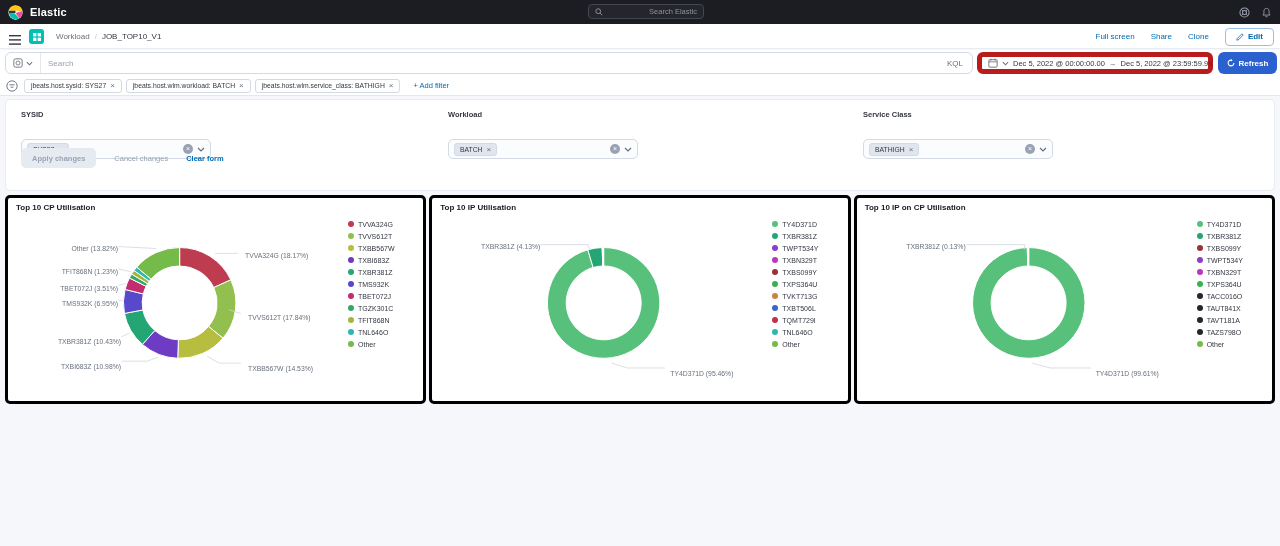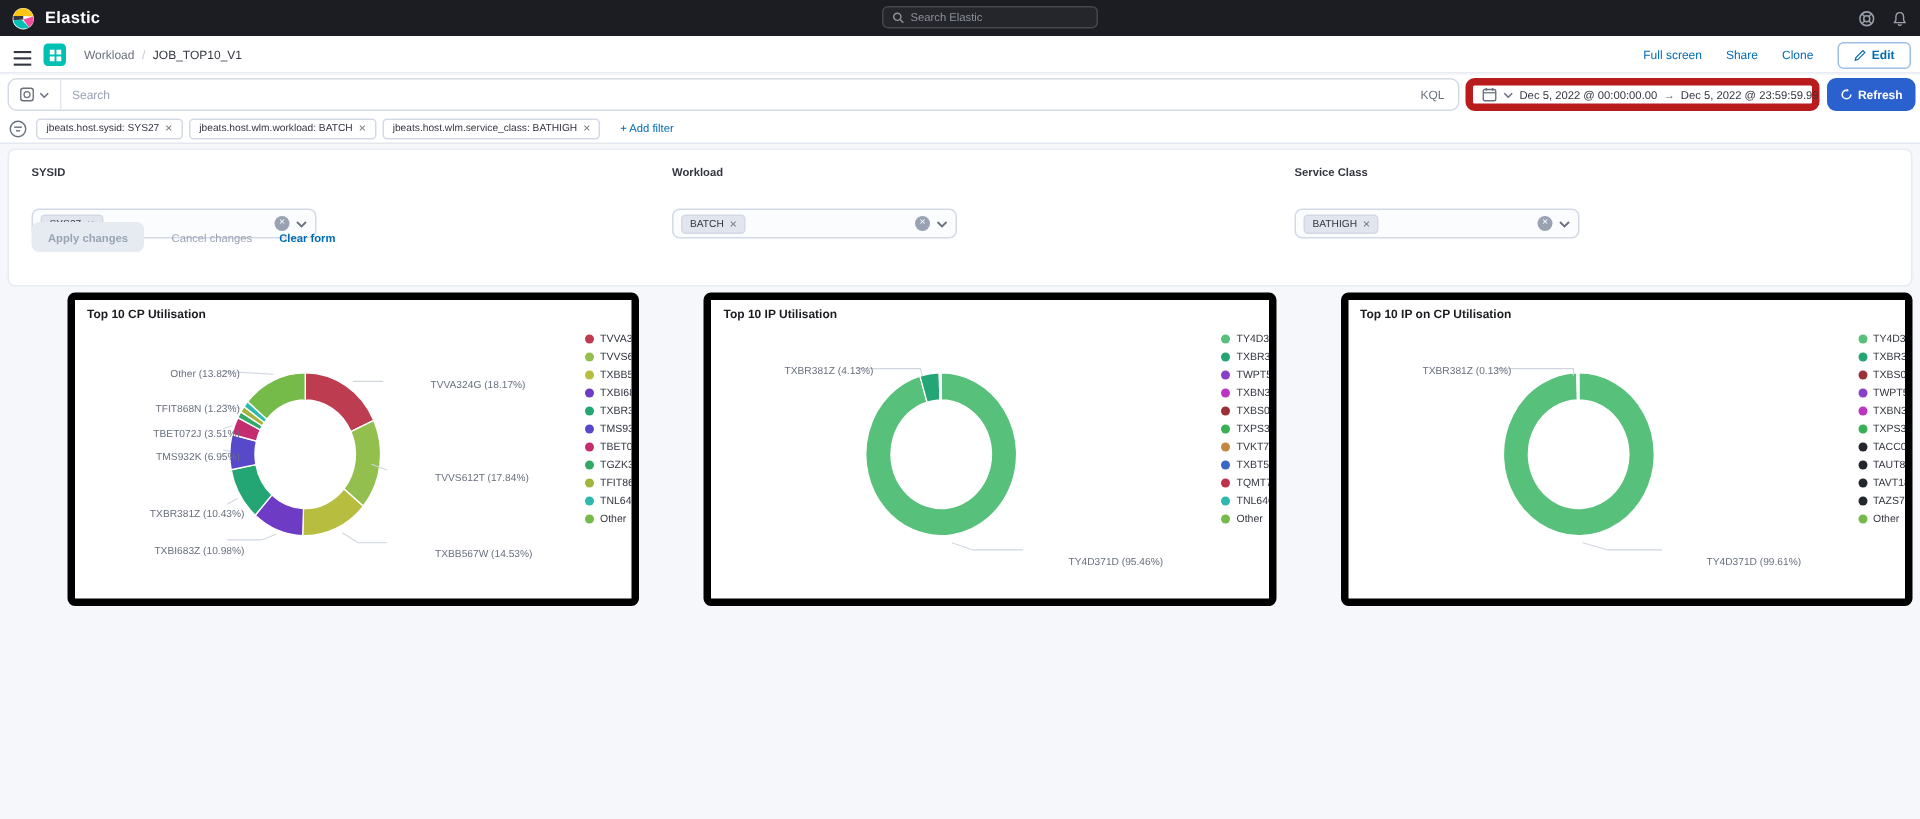--- a/index.html
+++ b/index.html
@@ -5,23 +5,23 @@
   * { box-sizing: border-box; }
   html,body { margin:0; padding:0; }
   body {
     width:1280px; height:546px; position:relative; overflow:hidden;
     background:#f6f7fb; font-family:"Liberation Sans", sans-serif; color:#343741;
   }
   
   .topbar { position:absolute; top:0; left:0; right:0; height:24px; background:var(--header-bg,#1c1d23); }
   .brand { position:absolute; left:8px; top:0; height:24px; display:flex; align-items:center; gap:7px;text-align:right; }
   .brand-text { color:#fff; font-size:11px; font-weight:600; letter-spacing:.2px; }
-  .global-search { position:absolute; left:588px; top:4px; width:144px; height:15px;
+  .global-search { position:absolute; left:588px; top:4px; width:116px; height:15px;
     border:1px solid #45474f; border-radius:4px; background:#25262c; display:flex; align-items:center;
-    gap:4px; padding:0 6px; color:#8d929c; font-size:7.5px; }
+    gap:4px; padding:0 6px; color:#8d929c; font-size:7.5px;justify-content:space-between; }
   .top-icons { position:absolute; right:8px; top:0; height:24px; display:flex; align-items:center; gap:11px; }
   
   .chrome-bar { position:absolute; top:24px; left:0; right:0; height:25px; background:#fff;
     border-bottom:1px solid #e9edf3; }
   .hamburger { position:absolute; left:9px; top:7px; }
   .app-icon { position:absolute; left:29px; top:5px; width:15px; height:15px; border-radius:3px;
     background:var(--dashboard-icon,#00bfb3); display:flex; align-items:center; justify-content:center; }
   .breadcrumb { position:absolute; left:56px; top:0; height:25px; display:flex; align-items:center; gap:5px; font-size:8px; }
   .breadcrumb .bc-app { color:#69707d; }
   .breadcrumb .sep { color:#c6cad3; }
@@ -65,21 +65,21 @@
   .vpill .x { color:#69707d; font-size:8px; }
   .combo .clear { margin-left:auto; width:10px; height:10px; border-radius:50%; background:#98a2b3;
     color:#fff; font-size:7px; line-height:10px; text-align:center; }
   .form-btns { position:absolute; left:15px; top:48px; display:flex; align-items:center; gap:18px; }
   .apply-btn { height:20px; padding:0 11px; border:none; border-radius:5px; background:#e6eaf1;
     color:#9aa4b5; font-size:7.5px; font-weight:600; font-family:inherit; }
   .cancel-btn { font-size:7.5px; color:#98a2b3; cursor:pointer; }
   .clearform-btn { font-size:7.5px; color:var(--app-accent,#006bb4); font-weight:600; text-decoration:none; cursor:pointer; }
   
   .panels { position:absolute; left:5px; right:5px; top:195px; height:209px; display:flex; gap:3px; }
-  .panel { flex:1; position:relative; background:#fff; border:5px solid #000000; border-radius:5px; overflow:hidden;margin-left:40px; }
+  .panel { flex:1; position:relative; background:#fff; border:3px solid #000000; border-radius:5px; overflow:hidden; }
   .panel h3 { position:absolute; top:5px; left:8px; margin:0; font-size:8px; font-weight:700; color:#1a1c21; z-index:2; }
   svg.donut { position:absolute; inset:0; width:100%; height:100%; }
   .legend { position:absolute; left:340px; top:20px; display:flex; flex-direction:column; }
   .lg-item { height:12px; display:flex; align-items:center; gap:4px; font-size:7px; color:#343741; cursor:pointer; white-space:nowrap; }
   .lg-item .dot { width:6px; height:6px; border-radius:50%; flex:0 0 auto; }
   .callout { position:absolute; font-size:6.8px; color:#68707e; white-space:nowrap; transform:translateY(-50%); z-index:1; }
   .callout.r { transform:translate(-100%,-50%); }
   .chev { color:#69707d; display:inline-flex; }
 </style>
 </head>

